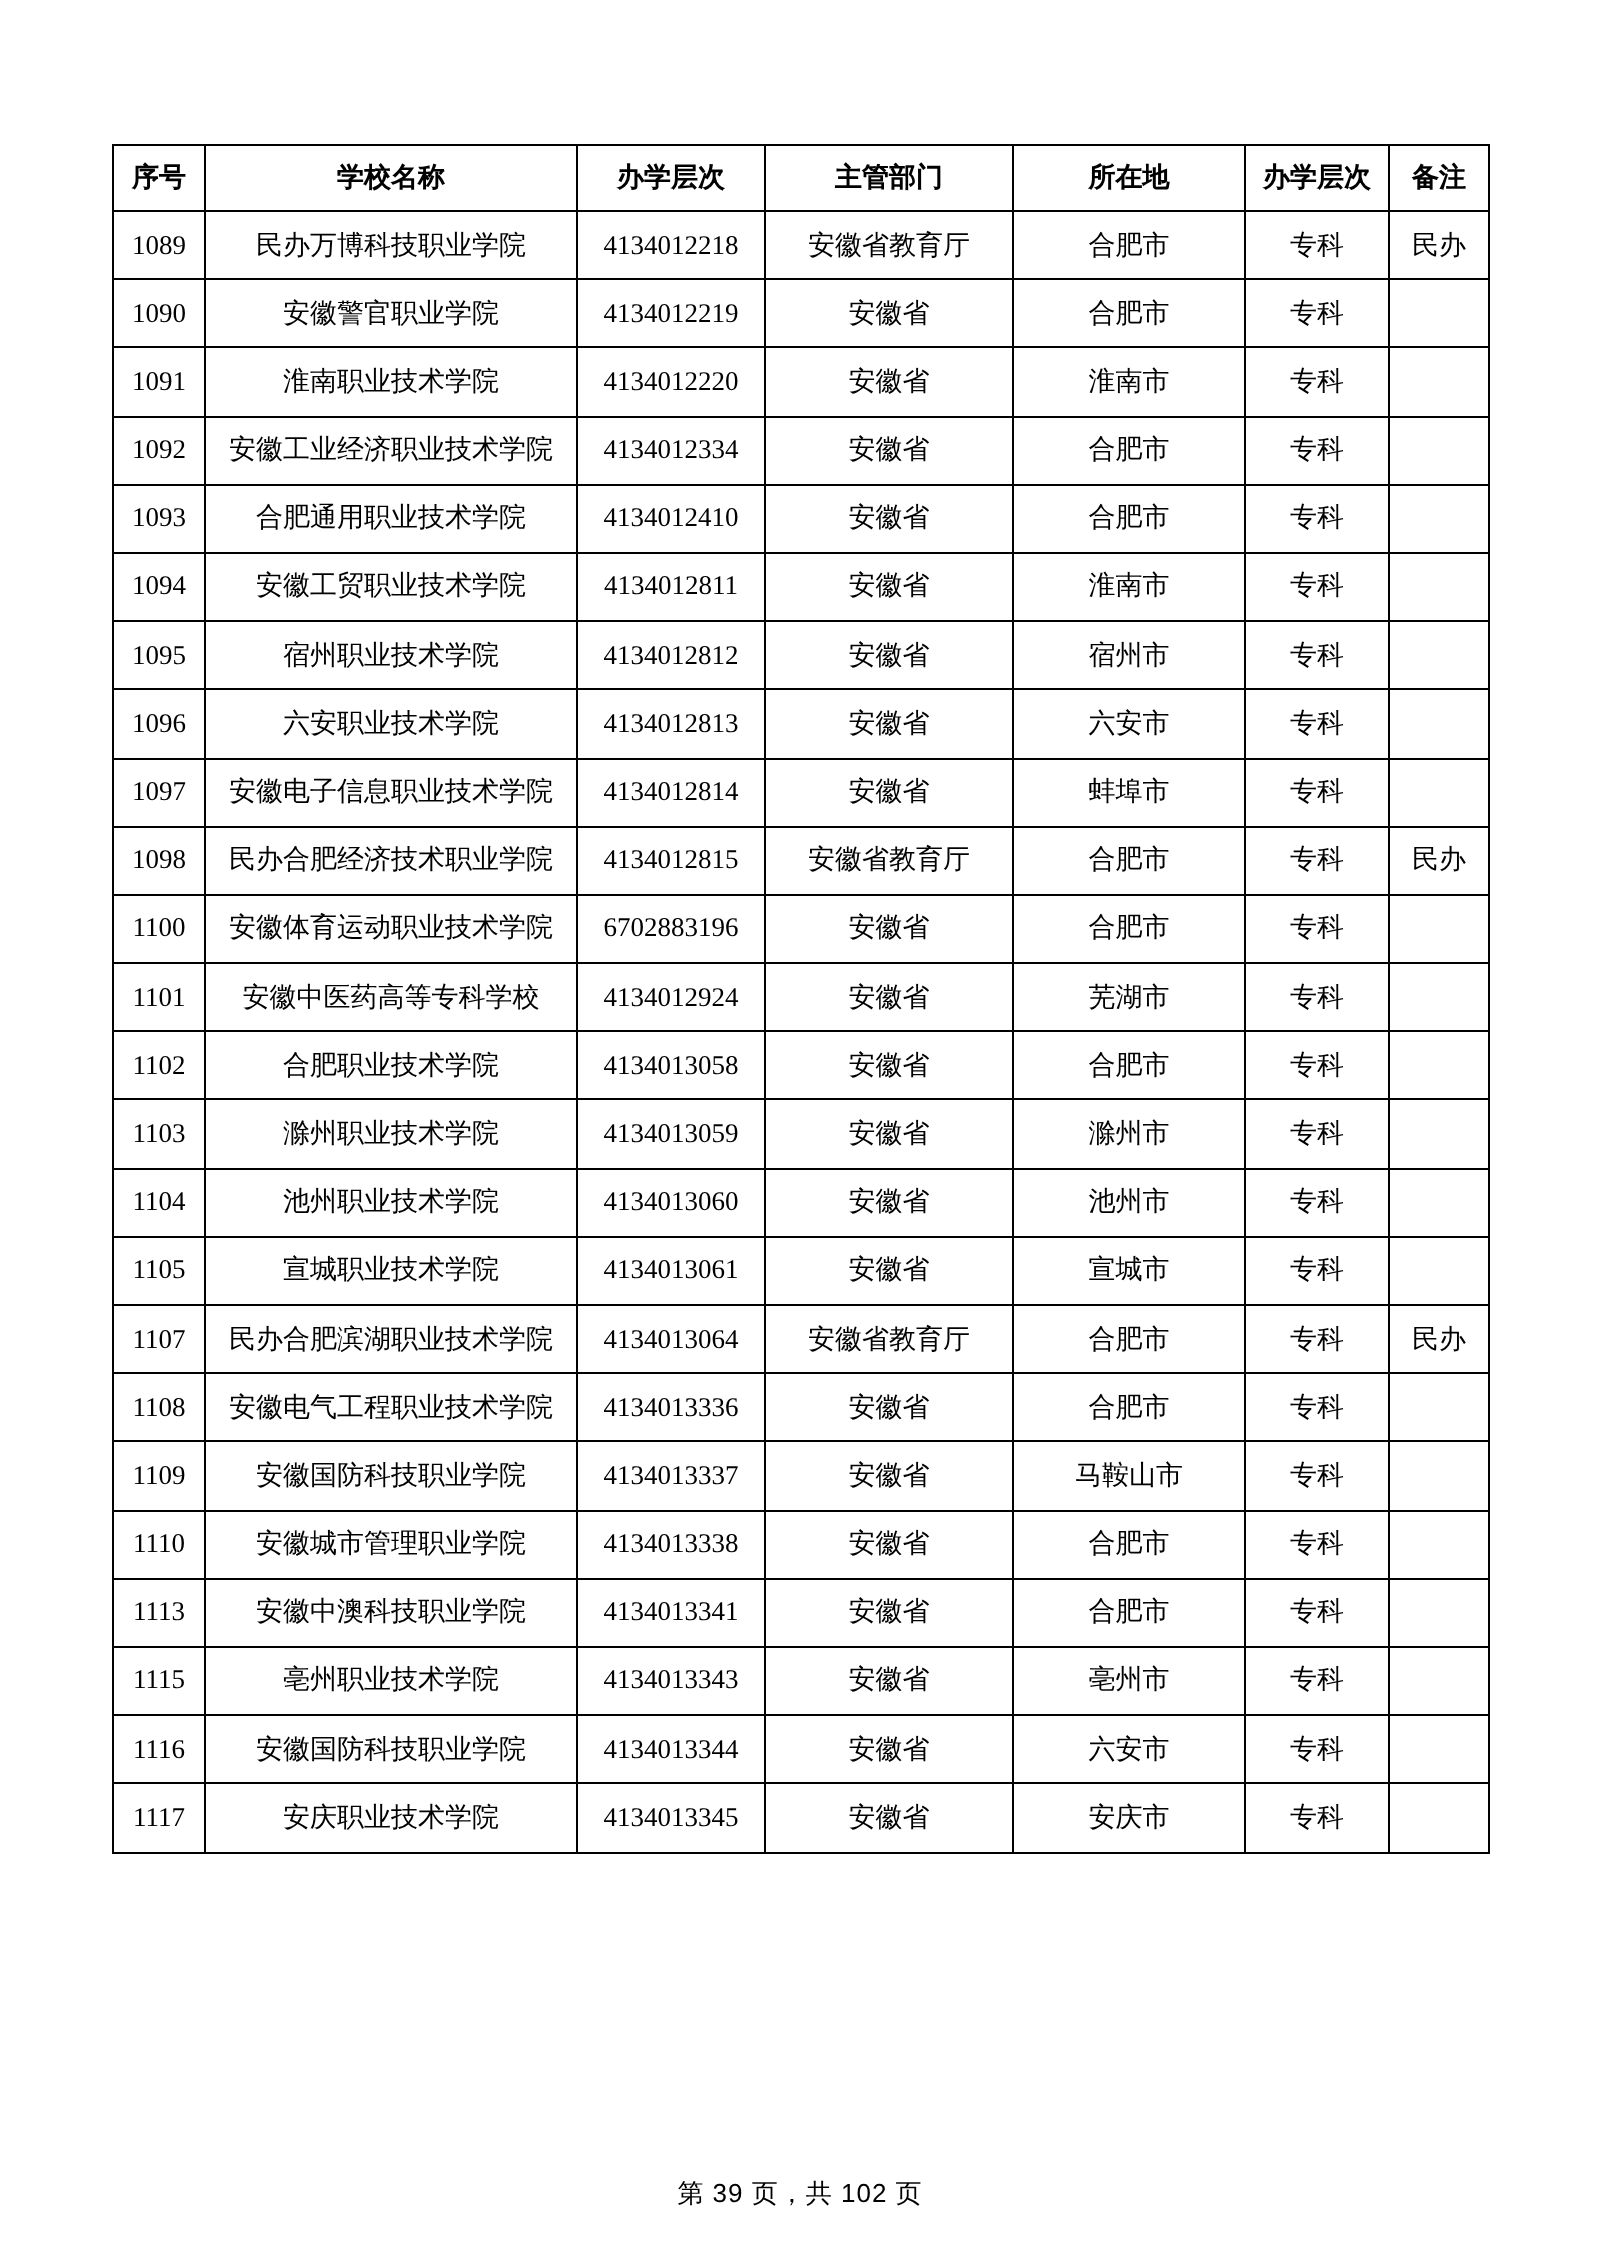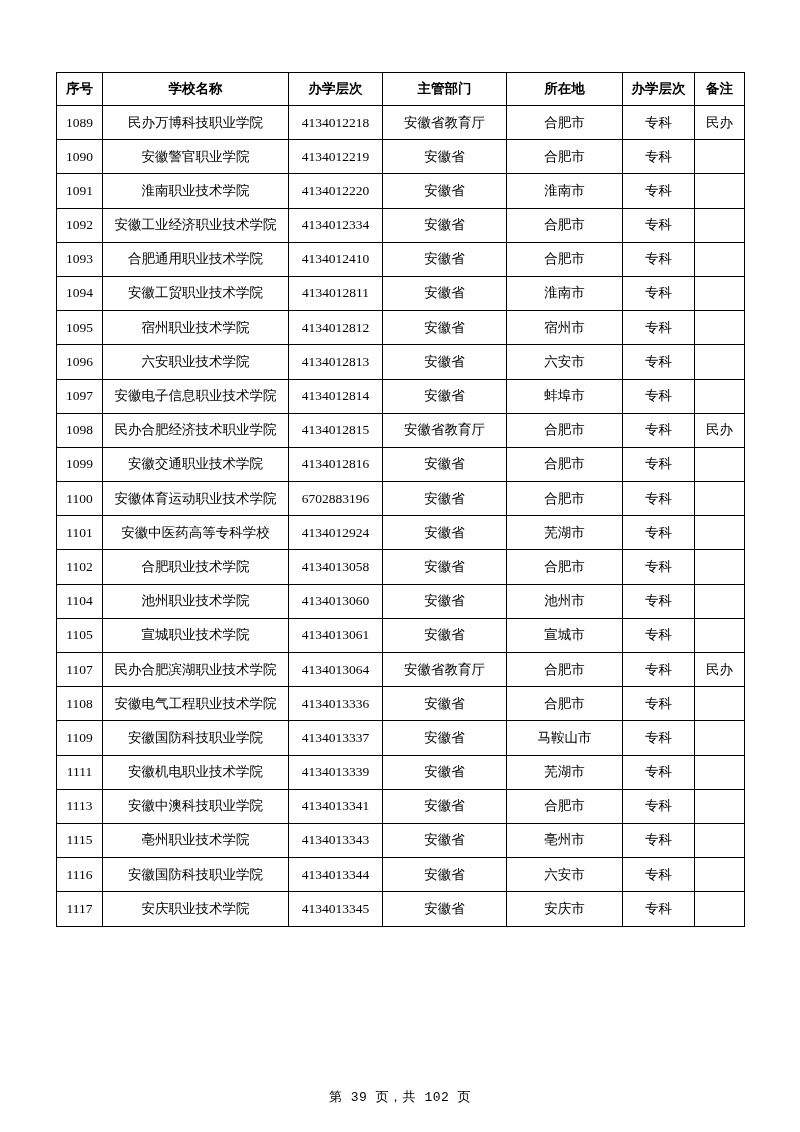--- a/index.html
+++ b/index.html
@@ -50,21 +50,21 @@
   col.c-level { width: 72px; }
   col.c-note { width: 50px; }
 
   .footer {
     position: absolute;
     left: 0;
     right: 0;
     bottom: 26px;
     text-align: center;
     font-size: 13px;
-    font-family: Liberation Mono, monospace;
+    font-family: Liberation Sans, sans-serif;
     letter-spacing: 0.5px;
   }
 </style>
 </head>
 <body>
 
 <div class="page">
 
   <table class="school-table">
     <colgroup>
@@ -172,29 +172,20 @@
         <tr>
           <td>1098</td>
           <td>民办合肥经济技术职业学院</td>
           <td>4134012815</td>
           <td>安徽省教育厅</td>
           <td>合肥市</td>
           <td>专科</td>
           <td>民办</td>
         </tr>
         <tr>
-          <td>1099</td>
-          <td>安徽交通职业技术学院</td>
-          <td>4134012816</td>
-          <td>安徽省</td>
-          <td>合肥市</td>
-          <td>专科</td>
-          <td></td>
-        </tr>
-        <tr>
           <td>1100</td>
           <td>安徽体育运动职业技术学院</td>
           <td>6702883196</td>
           <td>安徽省</td>
           <td>合肥市</td>
           <td>专科</td>
           <td></td>
         </tr>
         <tr>
           <td>1101</td>
@@ -204,20 +195,29 @@
           <td>芜湖市</td>
           <td>专科</td>
           <td></td>
         </tr>
         <tr>
           <td>1102</td>
           <td>合肥职业技术学院</td>
           <td>4134013058</td>
           <td>安徽省</td>
           <td>合肥市</td>
+          <td>专科</td>
+          <td></td>
+        </tr>
+        <tr>
+          <td>1103</td>
+          <td>滁州职业技术学院</td>
+          <td>4134013059</td>
+          <td>安徽省</td>
+          <td>滁州市</td>
           <td>专科</td>
           <td></td>
         </tr>
         <tr>
           <td>1104</td>
           <td>池州职业技术学院</td>
           <td>4134013060</td>
           <td>安徽省</td>
           <td>池州市</td>
           <td>专科</td>
@@ -253,25 +253,25 @@
         <tr>
           <td>1109</td>
           <td>安徽国防科技职业学院</td>
           <td>4134013337</td>
           <td>安徽省</td>
           <td>马鞍山市</td>
           <td>专科</td>
           <td></td>
         </tr>
         <tr>
-          <td>1111</td>
-          <td>安徽机电职业技术学院</td>
-          <td>4134013339</td>
-          <td>安徽省</td>
-          <td>芜湖市</td>
+          <td>1110</td>
+          <td>安徽城市管理职业学院</td>
+          <td>4134013338</td>
+          <td>安徽省</td>
+          <td>合肥市</td>
           <td>专科</td>
           <td></td>
         </tr>
         <tr>
           <td>1113</td>
           <td>安徽中澳科技职业学院</td>
           <td>4134013341</td>
           <td>安徽省</td>
           <td>合肥市</td>
           <td>专科</td>

